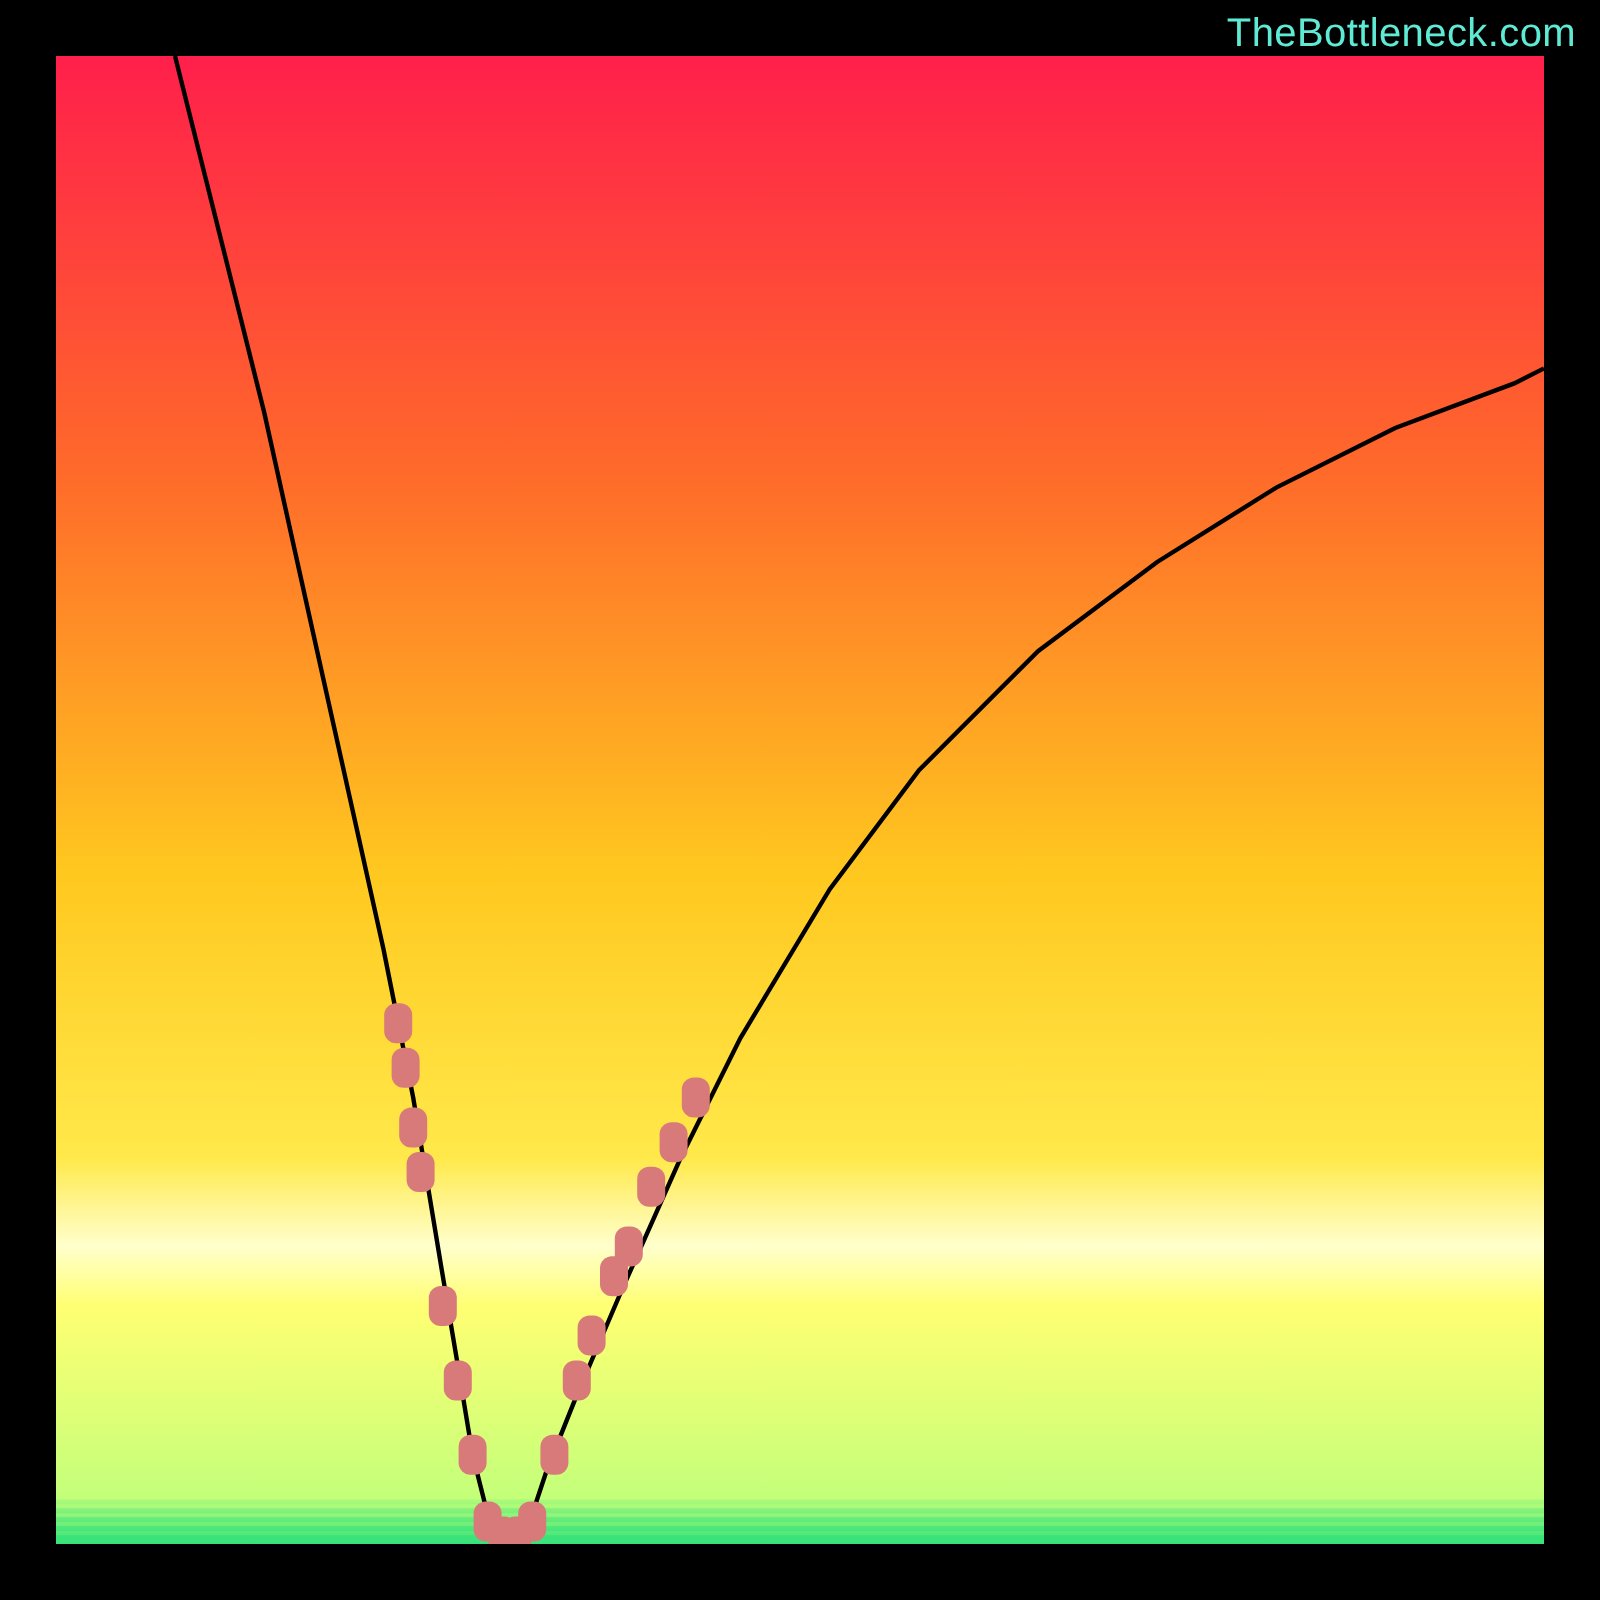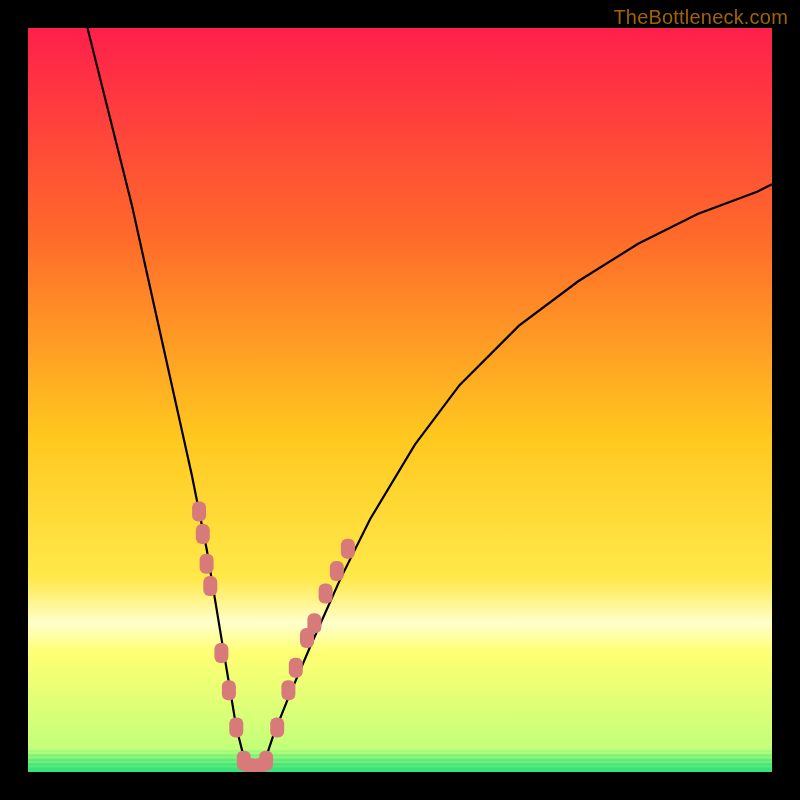--- a/index.html
+++ b/index.html
@@ -20,21 +20,21 @@
     position: absolute;
     left: 28px;
     top: 28px;
     width: 744px;
     height: 744px;
   }
   .watermark {
     position: absolute;
     top: 6px;
     right: 12px;
-    color: #a16207;
+    color: #5eead4;
     font-size: 20px;
     font-weight: 500;
     letter-spacing: 0.2px;
     user-select: none;
   }
   svg { display: block; }
 </style>
 </head>
 <body>
 

